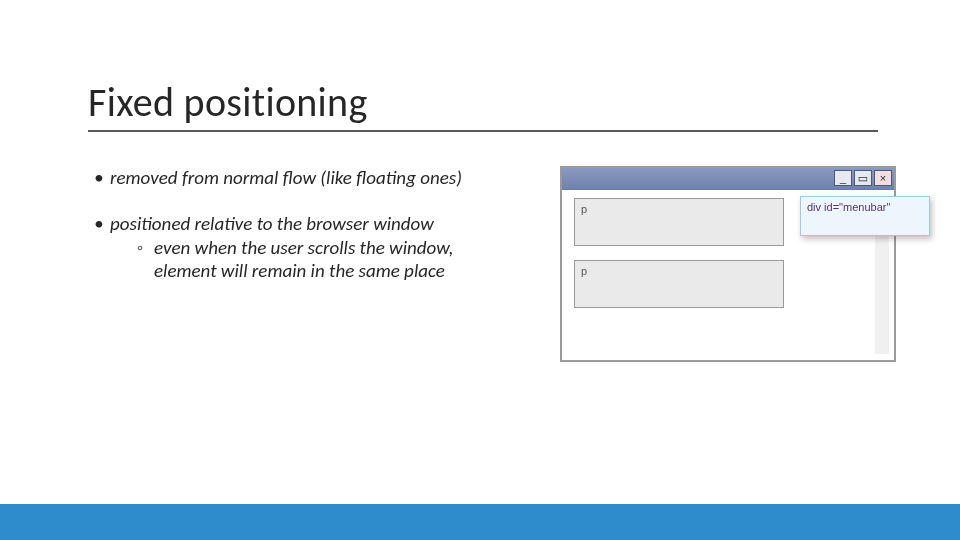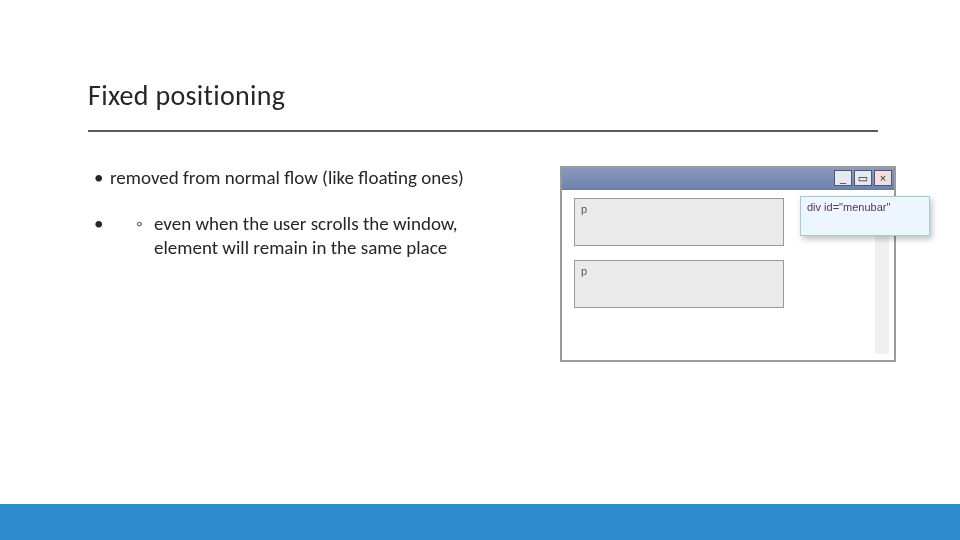--- a/index.html
+++ b/index.html
@@ -1,29 +1,29 @@
 <!DOCTYPE html>
 <html><head>
 <meta charset="utf-8">
 <style>
   * { box-sizing: border-box; margin: 0; padding: 0; }
   html, body { width: 960px; height: 540px; font-family: "Segoe UI", "Calibri", Arial, sans-serif; background: #fff; color: #222; }
   .slide { position: relative; width: 960px; height: 540px; overflow: hidden; }
   .title {
     position: absolute; left: 88px; top: 78px;
-    font-size: 28px; font-weight: 400; letter-spacing: 0.3px;
+    font-size: 40px; font-weight: 400; letter-spacing: 0.3px;
     color: #262626;
   }
   .title-underline {
     position: absolute; left: 88px; top: 130px; width: 790px; height: 2px;
     background: #595959;
   }
   .content {
     position: absolute; left: 88px; top: 166px; width: 430px;
-    font-size: 19px; line-height: 1.25; color: #262626;
+    font-size: 19px; line-height: 1.25; color: #262626; font-style: italic;
   }
   .bullet { position: relative; padding-left: 22px; margin-bottom: 22px; }
   .bullet::before { content: "•"; position: absolute; left: 6px; top: 0; color: #262626; }
   .sub { position: relative; padding-left: 44px; }
   .sub::before { content: "◦"; position: absolute; left: 26px; top: 0; color: #555; }
 
   
   .diag {
     position: absolute; left: 560px; top: 166px; width: 336px; height: 196px;
     border: 2px solid #9a9a9a; background: #fff;
@@ -77,20 +77,21 @@
 <body>
 
 <div class="slide">
 
   <div class="title">Fixed positioning</div>
   <div class="title-underline"></div>
 
   <div class="content">
     <div class="bullet">removed from normal flow (like floating ones)</div>
     <div class="bullet">
+      <span>positioned relative to the browser window</span>
       <div class="sub">even when the user scrolls the window, element will remain in the same place</div>
     </div>
   </div>
 
   <div class="diag">
     <div class="titlebar">
       <div class="winbtns">
         <div class="winbtn">_</div>
         <div class="winbtn">▭</div>
         <div class="winbtn close">×</div>

